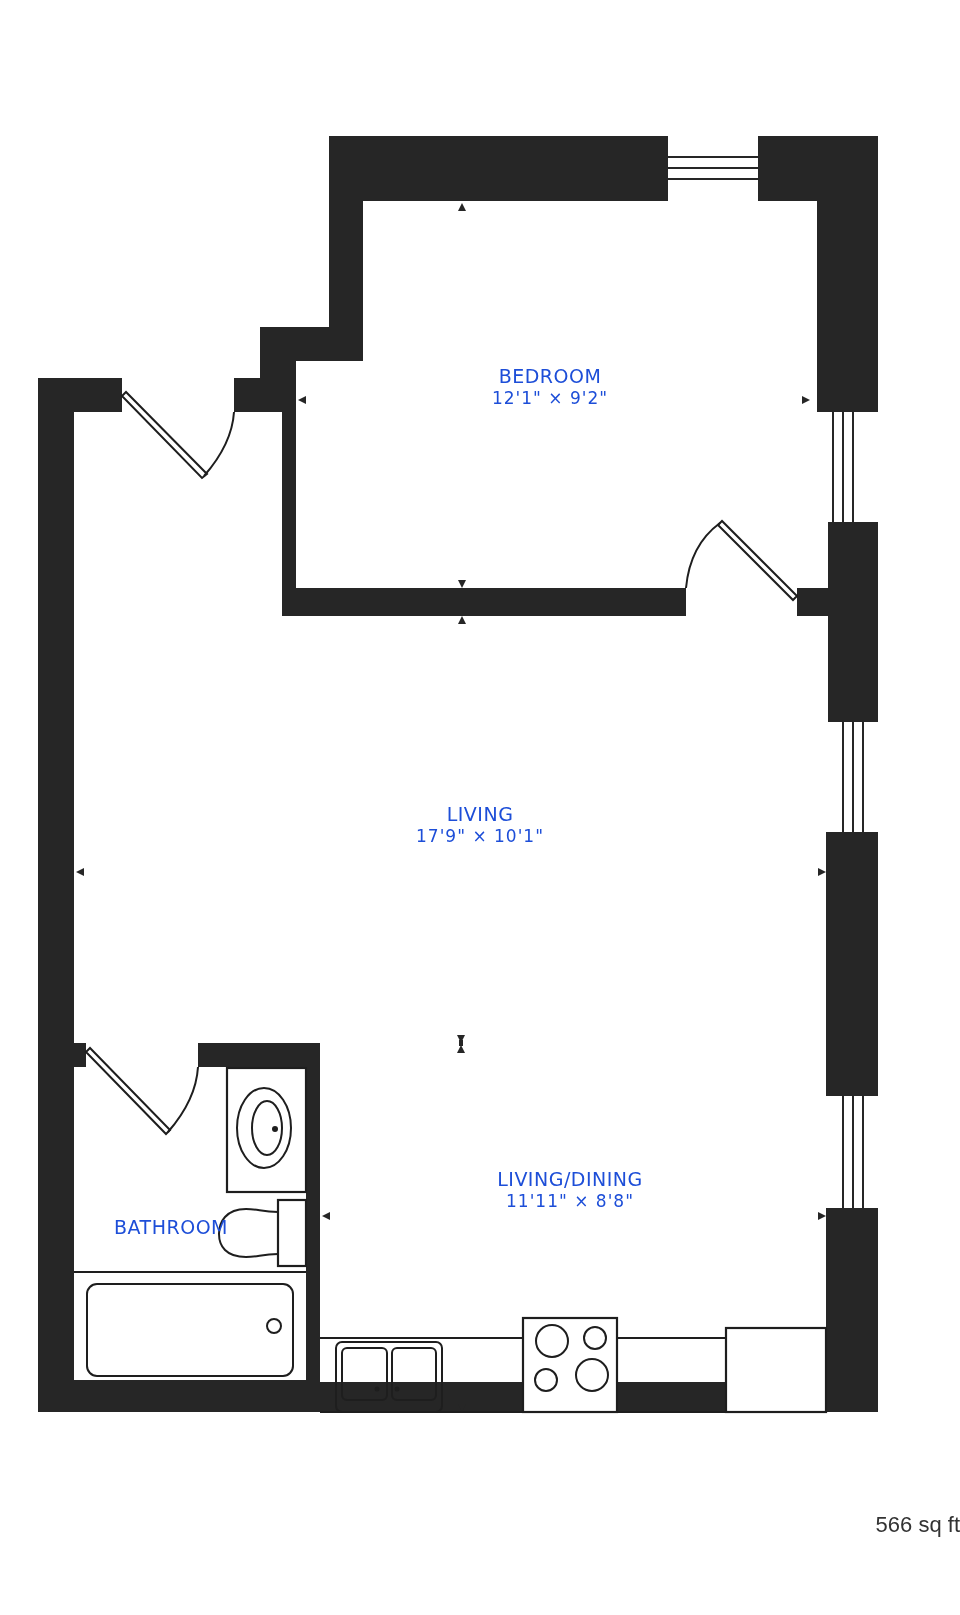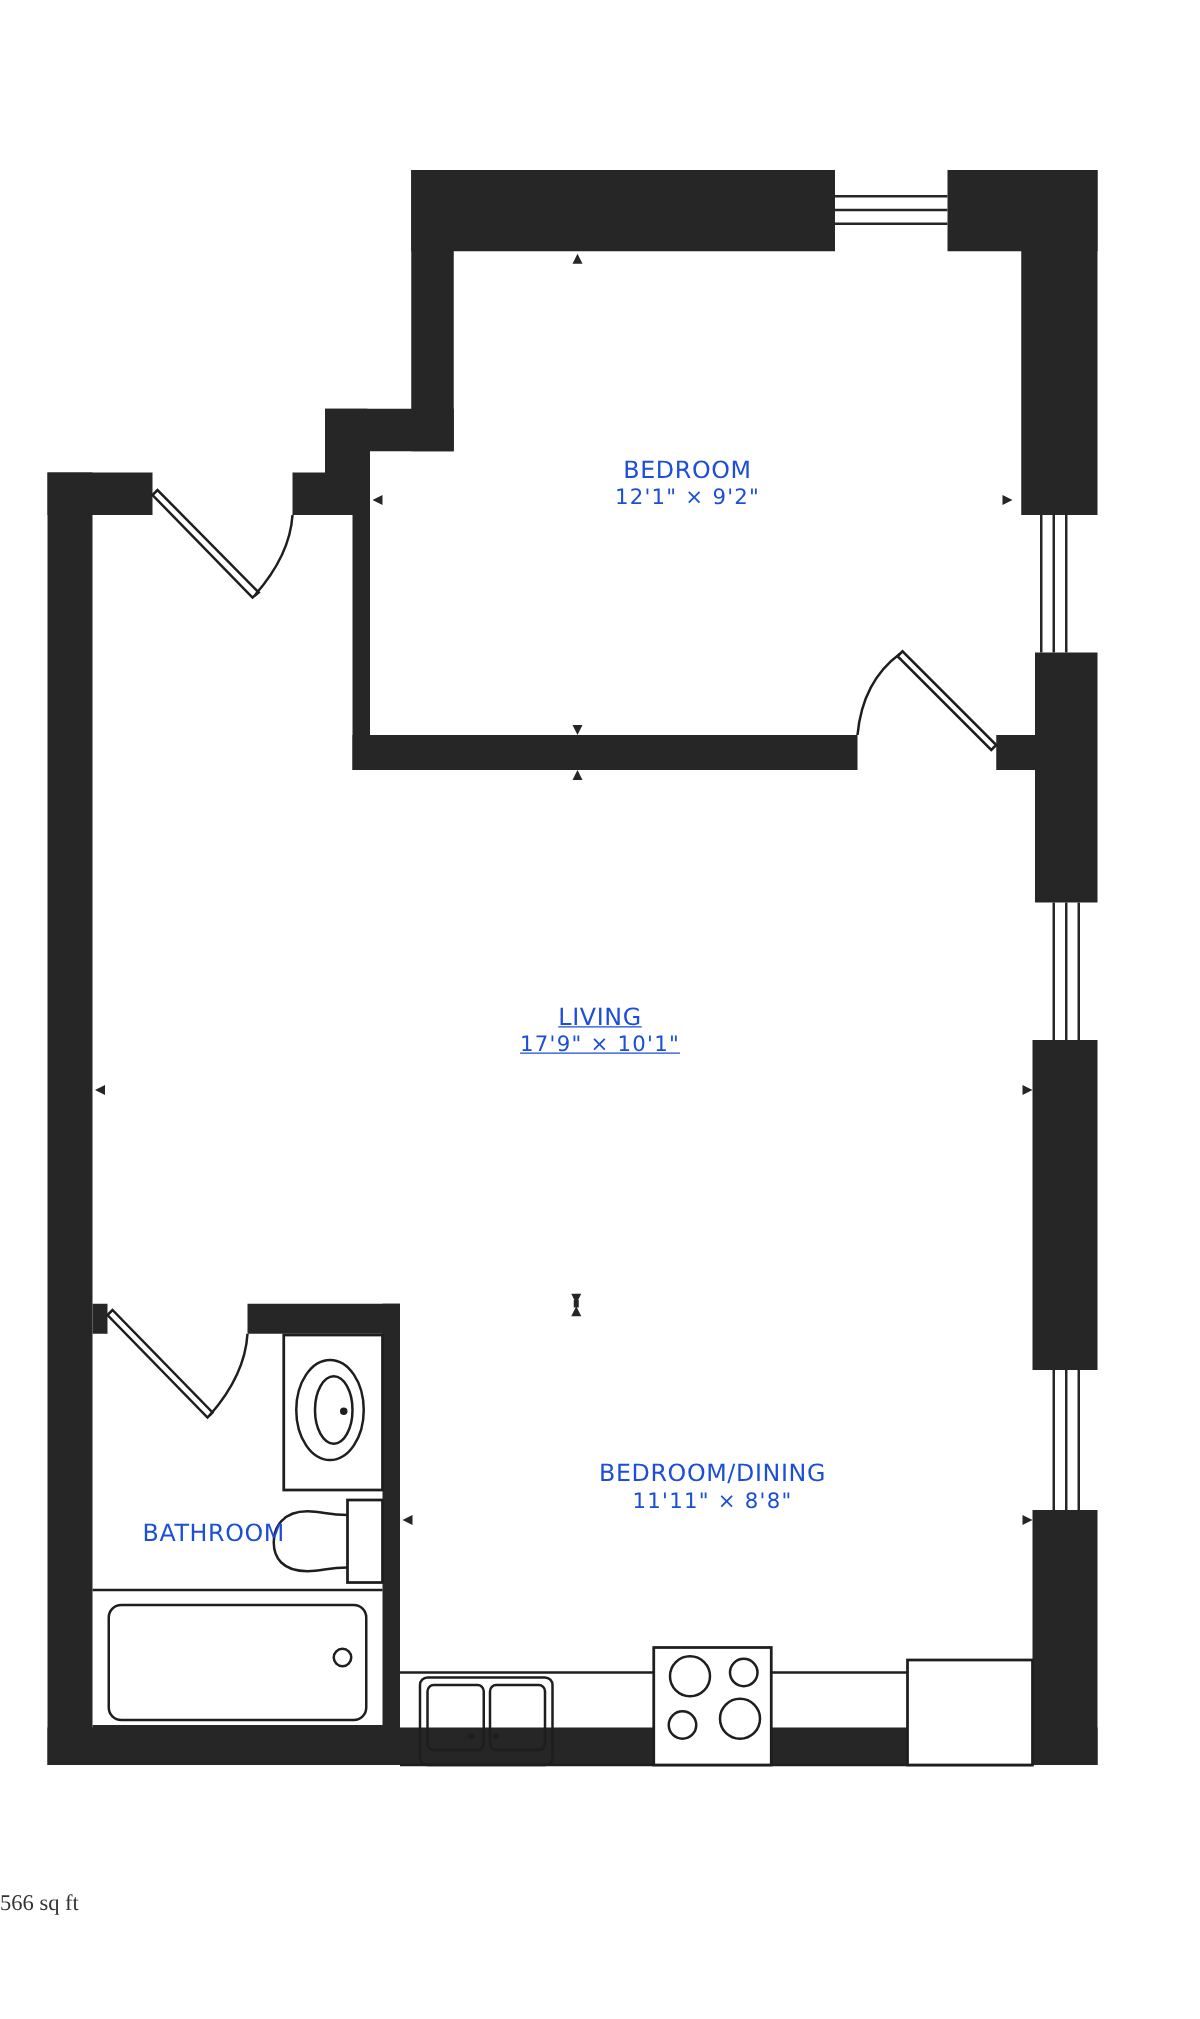--- a/index.html
+++ b/index.html
@@ -7,21 +7,21 @@
   #plan { position:absolute; left:0; top:0; width:960px; height:1615px; }
   .wall { fill:#262626; }
   .fix { fill:#ffffff; stroke:#1e1e1e; stroke-width:2.2; }
   .thin { fill:none; stroke:#1e1e1e; stroke-width:2; }
   .win { stroke:#262626; stroke-width:2; }
   .door { fill:#ffffff; stroke:#1e1e1e; stroke-width:2; }
   .swing { fill:none; stroke:#1e1e1e; stroke-width:2; }
   .marker { fill:#262626; }
   .room-label { position:absolute; text-align:center; color:#1d4ed8; font-family:"DejaVu Sans", sans-serif; font-size:19px; letter-spacing:0.5px; line-height:22px; }
   .room-label .dim { display:block; font-size:17px; letter-spacing:1px; }
-  .area-label { position:absolute; left:0; width:960px; top:1512px; text-align:left; font-family:Liberation Serif, serif; font-size:18px; color:#333; }
+  .area-label { position:absolute; left:0; width:960px; top:1512px; text-align:right; font-family:Liberation Sans, sans-serif; font-size:22px; color:#333; }
 </style>
 </head>
 <body>
 
 <svg id="plan" viewBox="0 0 960 1615" xmlns="http://www.w3.org/2000/svg">
 
   <g>
 
     <rect class="wall" x="38" y="378" width="36" height="1034"></rect>
 
@@ -145,27 +145,27 @@
     <polygon class="marker" points="826,1216 818,1212 818,1220"></polygon>
     <polygon class="marker" points="458,1404 462,1412 466,1404"></polygon>
   </g>
 </svg>
 
 <div class="room-label" style="left:440px; top:365px; width:220px;">
   <span>BEDROOM</span>
   <span class="dim">12'1" × 9'2"</span>
 </div>
 
-<div class="room-label" style="left:370px; top:803px; width:220px;text-decoration:underline;">
+<div class="room-label" style="left:370px; top:803px; width:220px;">
   <span>LIVING</span>
   <span class="dim">17'9" × 10'1"</span>
 </div>
 
 <div class="room-label" style="left:440px; top:1168px; width:260px;">
-  <span>BEDROOM/DINING</span>
+  <span>LIVING/DINING</span>
   <span class="dim">11'11" × 8'8"</span>
 </div>
 
 <div class="room-label" style="left:78px; top:1216px; width:150px; text-align:right;">
   <span>BATHROOM</span>
 </div>
 
 <div class="area-label">566 sq ft</div>
 
 </body></html>

